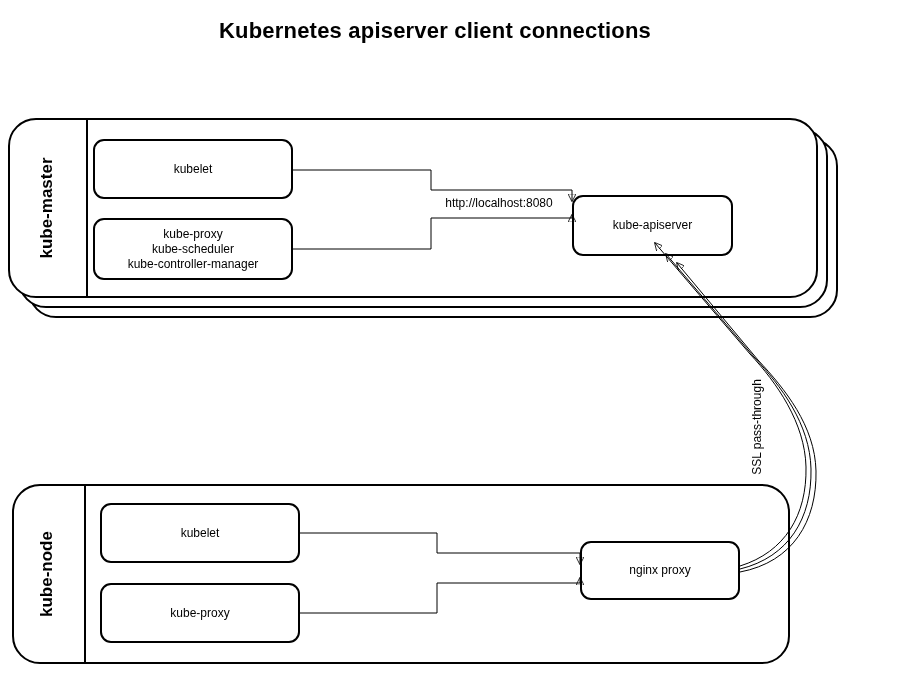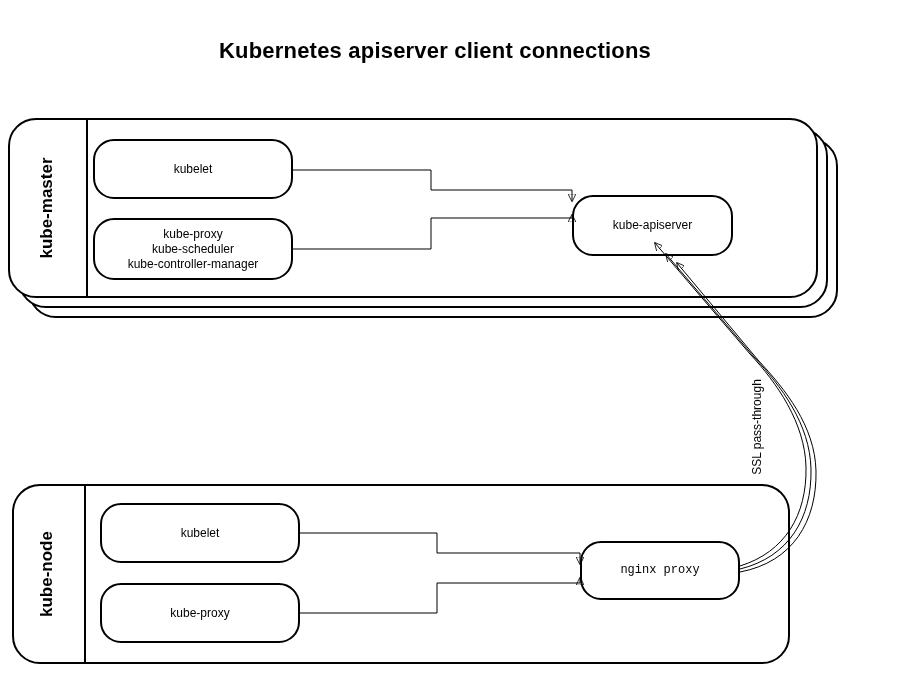--- a/index.html
+++ b/index.html
@@ -12,21 +12,20 @@
     color: #000000;
     overflow: hidden;
   }
   .diagram-title {
     position: absolute;
     left: 0; top: 18px; width: 870px;
     text-align: center;
     font-size: 22px;
     font-weight: bold;
     letter-spacing: 0.2px;
-    margin-top: 20px;
   }
   .group-rect {
     position: absolute;
     border: 2px solid #000;
     border-radius: 28px;
     background: #ffffff;
     box-sizing: border-box;
   }
   .group-divider {
     position: absolute;
@@ -40,21 +39,21 @@
     height: 20px;
     line-height: 20px;
     text-align: center;
     font-size: 17px;
     font-weight: bold;
     transform: rotate(-90deg);
   }
   .inner-box {
     position: absolute;
     border: 2px solid #000;
-    border-radius: 21px;
+    border-radius: 11px;
     background: #ffffff;
     box-sizing: border-box;
     display: flex;
     flex-direction: column;
     align-items: center;
     justify-content: center;
     font-size: 12px;
     text-align: center;
     line-height: 15px;
     z-index: 5;
@@ -102,33 +101,34 @@
     <span>kubelet</span>
   </div>
   <div class="inner-box" style="left:93px; top:218px; width:200px; height:62px;">
     <span>kube-proxy</span>
     <span>kube-scheduler</span>
     <span>kube-controller-manager</span>
   </div>
   <div class="inner-box" style="left:572px; top:195px; width:161px; height:61px;">
     <span>kube-apiserver</span>
   </div>
+  <div class="edge-label" style="left:409px; top:196px;">http://localhost:8080</div>
 
   <div class="group-rect" style="left:12px; top:484px; width:778px; height:180px; z-index:3;">
     <div class="group-divider" style="left:70px;"></div>
   </div>
   <div class="vlabel" style="left:-23px; top:564px; z-index:4;">kube-node</div>
 
   <div class="inner-box" style="left:100px; top:503px; width:200px; height:60px;">
     <span>kubelet</span>
   </div>
   <div class="inner-box" style="left:100px; top:583px; width:200px; height:60px;">
     <span>kube-proxy</span>
   </div>
-  <div class="inner-box" style="left:580px; top:541px; width:160px; height:59px;font-family:Liberation Mono, monospace;">
+  <div class="inner-box" style="left:580px; top:541px; width:160px; height:59px;">
     <span>nginx proxy</span>
   </div>
 
   <div class="ssl-label" style="left:692px; top:419px;">SSL pass-through</div>
 
   <svg class="wires" width="914" height="674" viewBox="0 0 914 674">
     <defs>
       <marker id="arr" viewBox="0 0 10 10" refX="9" refY="5" markerWidth="8" markerHeight="8" orient="auto">
         <path d="M0,0 L10,5 L0,10 z" fill="#000" stroke="none"></path>
       </marker>

